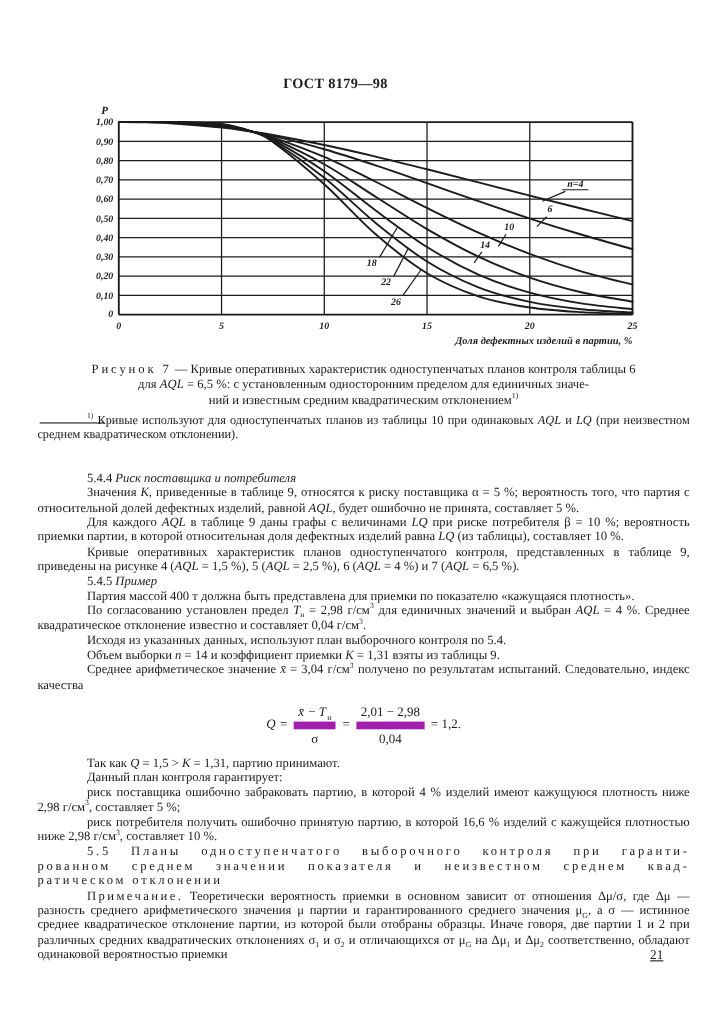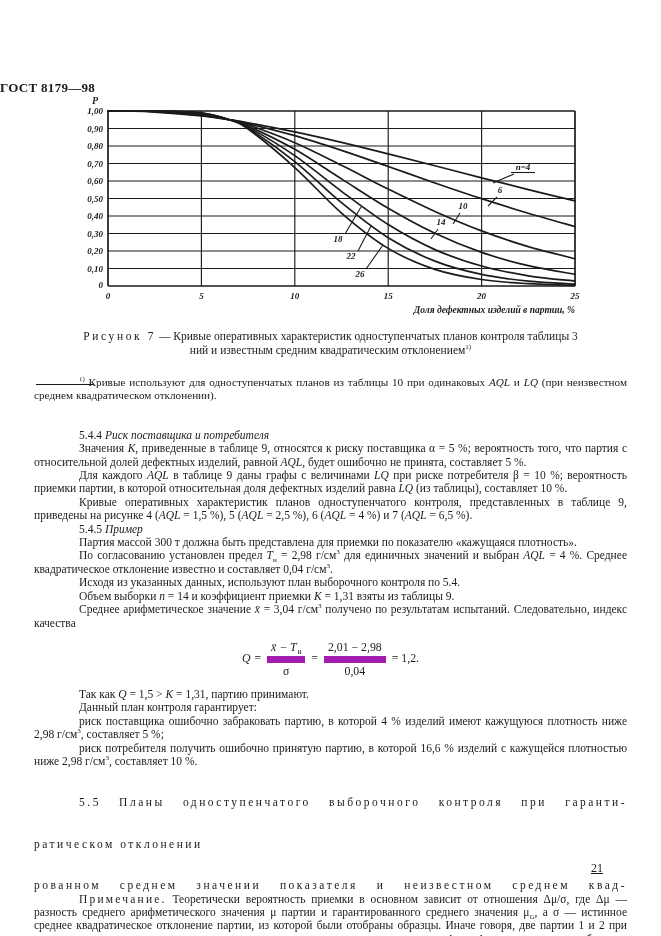--- a/index.html
+++ b/index.html
@@ -3,22 +3,22 @@
 <meta charset="utf-8">
 <style>
   * { margin:0; padding:0; box-sizing:border-box; }
   html,body { background:#e8e8e8; }
   .page {
     position:relative; width:661px; height:936px; margin:0 auto;
     background:#ffffff; color:#1b1b1b; overflow:hidden;
     font-family:"Liberation Serif","DejaVu Serif",serif;
   }
   .doc-header {
-    position:absolute; top:80px; left:0; right:51px;
-    text-align:left; font-weight:bold; font-size:13px; letter-spacing:.3px;
+    position:absolute; top:68px; left:0; right:51px;
+    text-align:center; font-weight:bold; font-size:13px; letter-spacing:.3px;
   }
   .chart-wrap { position:absolute; left:70px; top:93px; width:530px; height:226px; }
   .chart-wrap svg { display:block; }
   .caption {
     position:absolute; left:34px; top:329px; width:593px;
     text-align:center; font-size:11.5px; line-height:14px;
   }
   .fig-label { letter-spacing:2.6px; }
   .footnote-rule {
     position:absolute; left:36px; top:384px; width:58px; height:0;
@@ -26,21 +26,21 @@
   }
   .textcol {
     position:absolute; left:34px; top:376px; width:593px;
     font-size:11.5px; line-height:13.4px; text-align:justify;
   }
   .para { text-indent:45px; }
   .mt { margin-top:26px; }
   .footnote-p { font-size:11.2px; }
   sup { font-size:.62em; vertical-align:super; line-height:0; }
   sub { font-size:.62em; vertical-align:sub; line-height:0; }
-  .spread { letter-spacing:2.5px; text-align:justify; text-align-last:justify; text-indent:0;margin-top:28px; }
+  .spread { letter-spacing:2.5px; text-align:justify; text-align-last:justify; text-indent:0; }
   .spread.first { text-indent:45px; }
   .spread.last { text-align-last:left; }
   .note-label { letter-spacing:2.2px; }
   .formula {
     margin:10px 0 9px 0; text-align:center; text-indent:0;
     font-size:11.8px; line-height:normal;
   }
   .formula i { padding-right:1px; }
   .frac { display:inline-block; vertical-align:middle; text-align:center; margin:0 3px; }
   .frac .num { display:block; border-bottom:7px solid #a21caf; padding:0 4px 1px 4px; }
@@ -112,35 +112,36 @@
         <text x="268" y="149" text-anchor="middle" font-size="9" font-style="italic" font-weight="bold" fill="#1b1b1b" class="chart-text">18</text>
         <line x1="275" y1="141" x2="291" y2="114" stroke="#1b1b1b" stroke-width="1.1"></line>
         <text x="281" y="166" text-anchor="middle" font-size="9" font-style="italic" font-weight="bold" fill="#1b1b1b" class="chart-text">22</text>
         <line x1="288" y1="158" x2="301" y2="133" stroke="#1b1b1b" stroke-width="1.1"></line>
         <text x="290" y="184" text-anchor="middle" font-size="9" font-style="italic" font-weight="bold" fill="#1b1b1b" class="chart-text">26</text>
         <line x1="296" y1="176" x2="313" y2="152" stroke="#1b1b1b" stroke-width="1.1"></line>
       </svg>
   </div>
 
   <div class="caption">
-    <div><span class="fig-label">Рисунок 7</span><span> — Кривые оперативных характеристик одноступенчатых планов контроля таблицы 3</span></div>
+    <div><span class="fig-label">Рисунок 7</span><span> — Кривые оперативных характеристик одноступенчатых планов контроля таблицы 6</span></div>
+    <div>для <i>AQL</i> = 6,5 %: с установленным односторонним пределом для единичных значе-</div>
     <div>ний и известным средним квадратическим отклонением<sup>1)</sup></div>
   </div>
 
   <div class="footnote-rule"></div>
 
   <div class="textcol">
     <p class="para footnote-p"><sup>1)</sup> Кривые используют для одноступенчатых планов из таблицы 10 при одинаковых <i>AQL</i> и <i>LQ</i> (при неизвестном среднем квадратическом отклонении).</p>
 
     <p class="para mt">5.4.4 <i>Риск поставщика и потребителя</i></p>
     <p class="para">Значения <i>K</i>, приведенные в таблице 9, относятся к риску поставщика α = 5 %; вероятность того, что партия с относительной долей дефектных изделий, равной <i>AQL</i>, будет ошибочно не принята, составляет 5 %.</p>
     <p class="para">Для каждого <i>AQL</i> в таблице 9 даны графы с величинами <i>LQ</i> при риске потребителя β = 10 %; вероятность приемки партии, в которой относительная доля дефектных изделий равна <i>LQ</i> (из таблицы), составляет 10 %.</p>
     <p class="para">Кривые оперативных характеристик планов одноступенчатого контроля, представленных в таблице 9, приведены на рисунке 4 (<i>AQL</i> = 1,5 %), 5 (<i>AQL</i> = 2,5 %), 6 (<i>AQL</i> = 4 %) и 7 (<i>AQL</i> = 6,5 %).</p>
     <p class="para">5.4.5 <i>Пример</i></p>
-    <p class="para">Партия массой 300 т должна быть представлена для приемки по показателю «кажущаяся плотность».</p>
+    <p class="para">Партия массой 400 т должна быть представлена для приемки по показателю «кажущаяся плотность».</p>
     <p class="para">По согласованию установлен предел <i>T</i><sub>н</sub> = 2,98 г/см<sup>3</sup> для единичных значений и выбран <i>AQL</i> = 4 %. Среднее квадратическое отклонение известно и составляет 0,04 г/см<sup>3</sup>.</p>
     <p class="para">Исходя из указанных данных, используют план выборочного контроля по 5.4.</p>
     <p class="para">Объем выборки <i>n</i> = 14 и коэффициент приемки <i>K</i> = 1,31 взяты из таблицы 9.</p>
     <p class="para">Среднее арифметическое значение <i>x̄</i> = 3,04 г/см<sup>3</sup> получено по результатам испытаний. Следовательно, индекс качества</p>
 
     <div class="formula">
       <span><i>Q</i> =</span>
       <span class="frac">
         <span class="num"><i>x̄</i> − <i>T</i><sub>н</sub></span>
         <span class="den">σ</span>
@@ -152,21 +153,21 @@
       </span>
       <span>= 1,2.</span>
     </div>
 
     <p class="para">Так как <i>Q</i> = 1,5 &gt; <i>K</i> = 1,31, партию принимают.</p>
     <p class="para">Данный план контроля гарантирует:</p>
     <p class="para">риск поставщика ошибочно забраковать партию, в которой 4 % изделий имеют кажущуюся плотность ниже 2,98 г/см<sup>3</sup>, составляет 5 %;</p>
     <p class="para">риск потребителя получить ошибочно принятую партию, в которой 16,6 % изделий с кажущейся плотностью ниже 2,98 г/см<sup>3</sup>, составляет 10 %.</p>
 
     <p class="spread first">5.5 Планы одноступенчатого выборочного контроля при гаранти-</p>
+    <p class="spread">рованном среднем значении показателя и неизвестном среднем квад-</p>
     <p class="spread last">ратическом отклонении</p>
-    <p class="spread">рованном среднем значении показателя и неизвестном среднем квад-</p>
 
     <p class="para"><span class="note-label">Примечание.</span><span> Теоретически вероятность приемки в основном зависит от отношения Δμ/σ, где Δμ — разность среднего арифметического значения μ партии и гарантированного среднего значения μ<sub>G</sub>, а σ — истинное среднее квадратическое отклонение партии, из которой были отобраны образцы. Иначе говоря, две партии 1 и 2 при различных средних квадратических отклонениях σ<sub>1</sub> и σ<sub>2</sub> и отличающихся от μ<sub>G</sub> на Δμ<sub>1</sub> и Δμ<sub>2</sub> соответственно, обладают одинаковой вероятностью приемки</span></p>
   </div>
 
   <div class="page-number">21</div>
 
 </div>
 
 </body></html>

